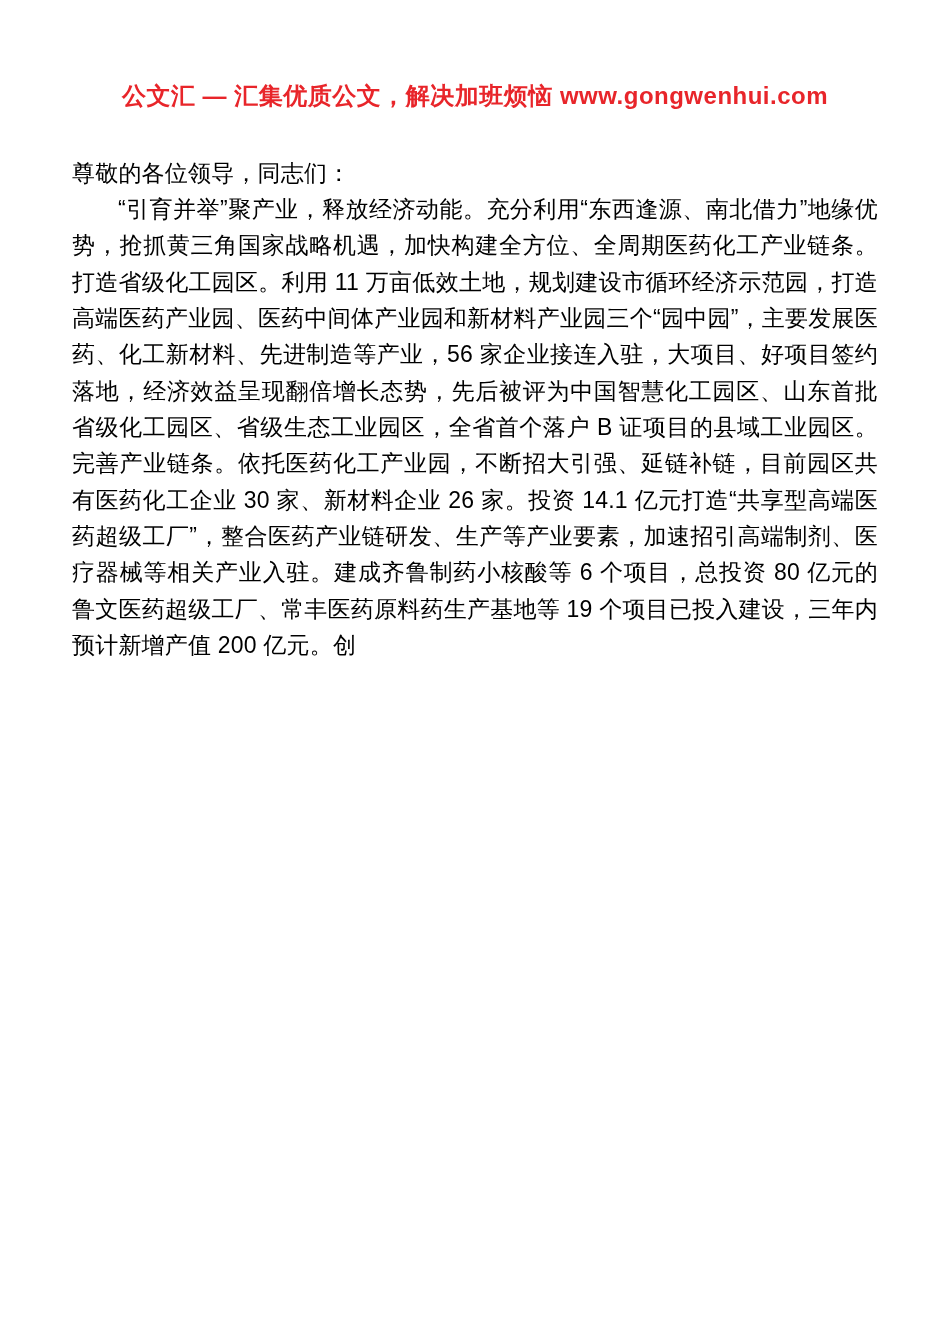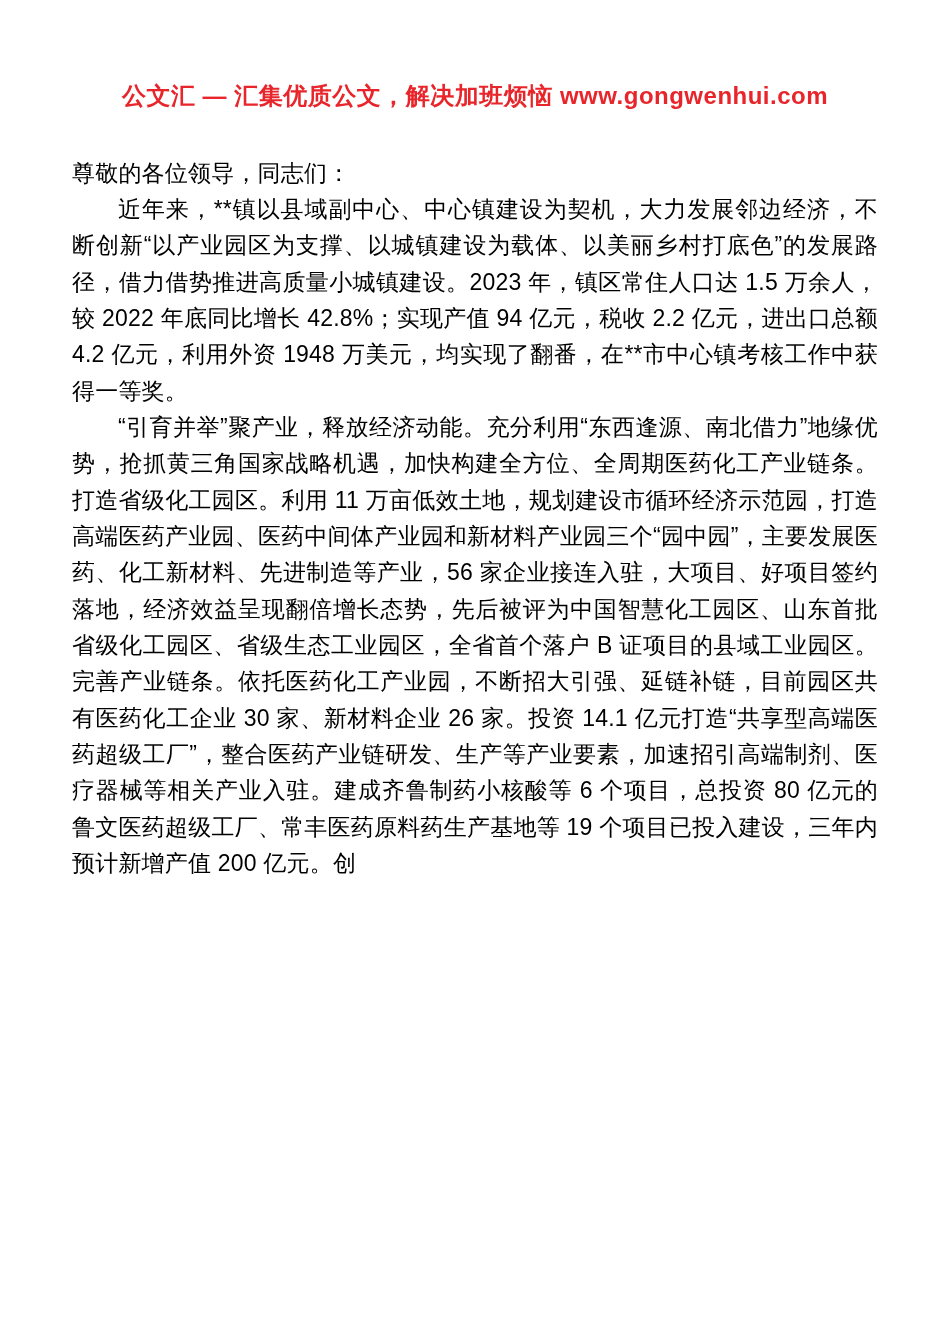--- a/index.html
+++ b/index.html
@@ -64,17 +64,16 @@
 </head>
 <body>
 
 <div class="page">
 
   <div class="watermark">公文汇 — 汇集优质公文，解决加班烦恼 www.gongwenhui.com</div>
 
 
   <div class="body-text">
     <p class="salutation">尊敬的各位领导，同志们：</p>
-    <p class="para indent">近年来，**镇以县域副中心、中心镇建设为契机，大力发展邻边经济，不断创新“以产业园区为支撑、以城镇建设为载体、以美丽乡村打底色”的发展路径，借力借势推进高质量小城镇建设。2023 年，镇区常住人口达 1.5 万余人，较 2022 年底同比增长 42.8%；实现产值 94 亿元，税收 2.2 亿元，进出口总额 4.2 亿元，利用外资 1948 万美元，均实现了翻番，在**市中心镇考核工作中获得一等奖。</p>
     <p class="para indent">“引育并举”聚产业，释放经济动能。充分利用“东西逢源、南北借力”地缘优势，抢抓黄三角国家战略机遇，加快构建全方位、全周期医药化工产业链条。打造省级化工园区。利用 11 万亩低效土地，规划建设市循环经济示范园，打造高端医药产业园、医药中间体产业园和新材料产业园三个“园中园”，主要发展医药、化工新材料、先进制造等产业，56 家企业接连入驻，大项目、好项目签约落地，经济效益呈现翻倍增长态势，先后被评为中国智慧化工园区、山东首批省级化工园区、省级生态工业园区，全省首个落户 B 证项目的县域工业园区。完善产业链条。依托医药化工产业园，不断招大引强、延链补链，目前园区共有医药化工企业 30 家、新材料企业 26 家。投资 14.1 亿元打造“共享型高端医药超级工厂”，整合医药产业链研发、生产等产业要素，加速招引高端制剂、医疗器械等相关产业入驻。建成齐鲁制药小核酸等 6 个项目，总投资 80 亿元的鲁文医药超级工厂、常丰医药原料药生产基地等 19 个项目已投入建设，三年内预计新增产值 200 亿元。创</p>
   </div>
 
 </div>
 
 </body></html>

